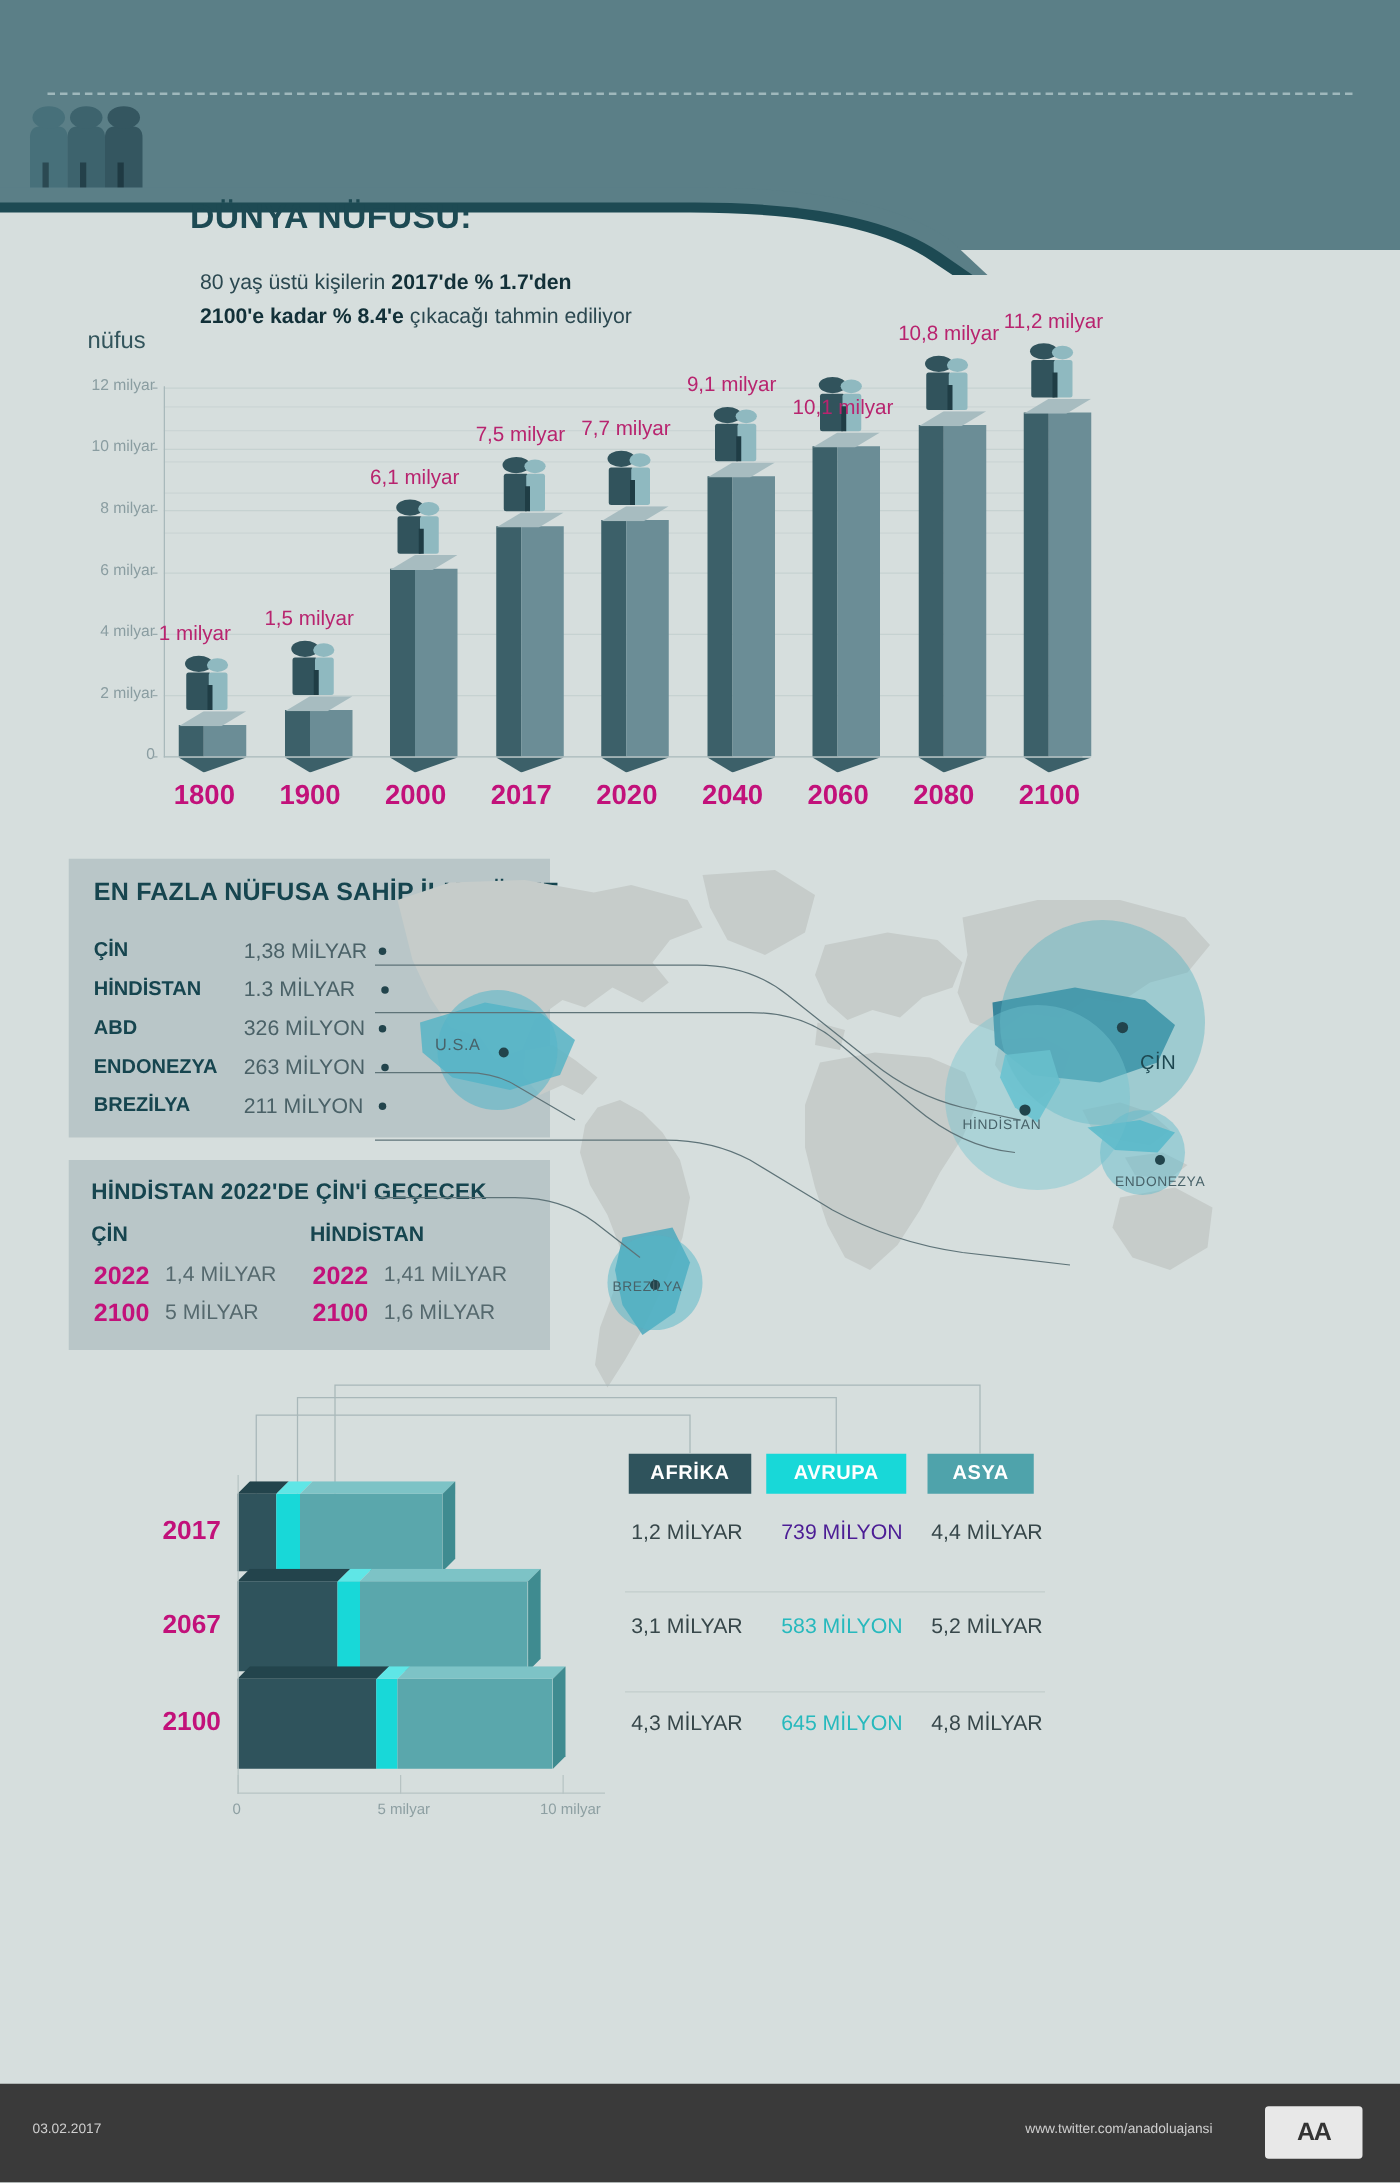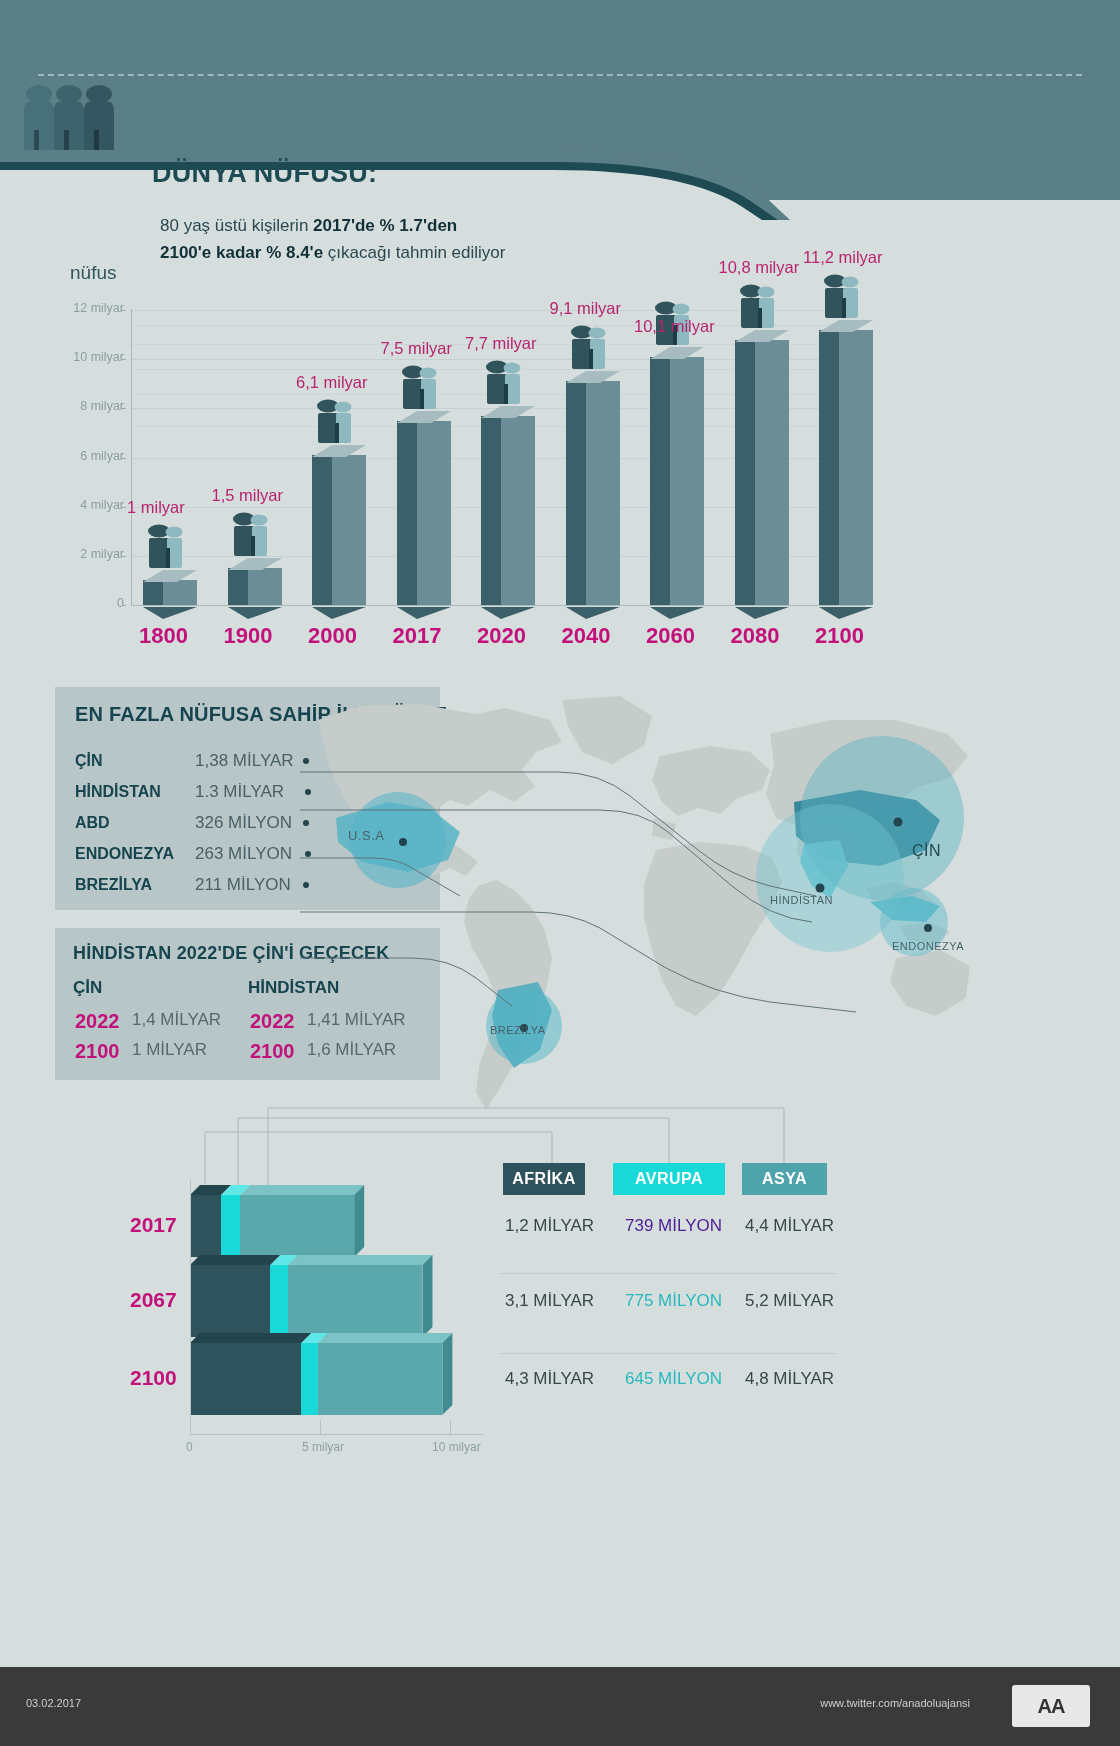--- a/index.html
+++ b/index.html
@@ -444,26 +444,26 @@
 <div class="dot" style="left:303px;top:820px;"></div>
 <div class="ctry-name" style="position:absolute;left:75px;top:845px;">ENDONEZYA</div>
 <div class="ctry-val" style="position:absolute;left:195px;top:844px;">263 MİLYON</div>
 <div class="dot" style="left:305px;top:851px;"></div>
 <div class="ctry-name" style="position:absolute;left:75px;top:876px;">BREZİLYA</div>
 <div class="ctry-val" style="position:absolute;left:195px;top:875px;">211 MİLYON</div>
 <div class="dot" style="left:303px;top:882px;"></div>
 <div class="cc-year" style="position:absolute;left:75px;top:1010px;">2022</div>
 <div class="cc-val" style="position:absolute;left:132px;top:1010px;">1,4 MİLYAR</div>
 <div class="cc-year" style="position:absolute;left:75px;top:1040px;">2100</div>
-<div class="cc-val" style="position:absolute;left:132px;top:1040px;">1 MİLYAR</div>
+<div class="cc-val" style="position:absolute;left:132px;top:1040px;">5 MİLYAR</div>
 <div class="cc-year" style="position:absolute;left:250px;top:1010px;">2022</div>
 <div class="cc-val" style="position:absolute;left:307px;top:1010px;">1,41 MİLYAR</div>
 <div class="cc-year" style="position:absolute;left:250px;top:1040px;">2100</div>
 <div class="cc-val" style="position:absolute;left:307px;top:1040px;">1,6 MİLYAR</div>
-<div class="tag" style="position:absolute;left:503px;top:1163px;width:82px;background:#2f535c;">AFRİKA</div>
+<div class="tag" style="position:absolute;left:503px;top:1163px;width:98px;background:#2f535c;">AFRİKA</div>
 <div class="tag" style="position:absolute;left:613px;top:1163px;width:112px;background:#18d8d8;">AVRUPA</div>
 <div class="tag" style="position:absolute;left:742px;top:1163px;width:85px;background:#4fa3ab;">ASYA</div>
 <svg style="position:absolute;left:0;top:1100px;width:1120px;height:140px;pointer-events:none;">
     <g stroke="#a8b7b9" stroke-width="1" fill="none">
       <path d="M205,95 L205,32 L552,32 L552,63"></path>
       <path d="M238,95 L238,18 L669,18 L669,63"></path>
       <path d="M268,95 L268,8 L784,8 L784,63"></path>
     </g>
   </svg>
 <div class="hbar-year" style="position:absolute;left:130px;top:1213px;">2017</div>
@@ -502,18 +502,18 @@
 <div class="axlab" style="position:absolute;left:186px;top:1440px;">0</div>
 <div style="position:absolute;left:320px;top:1420px;width:1px;height:15px;background:#b7c3c3;"></div>
 <div class="axlab" style="position:absolute;left:302px;top:1440px;">5 milyar</div>
 <div style="position:absolute;left:450px;top:1420px;width:1px;height:15px;background:#b7c3c3;"></div>
 <div class="axlab" style="position:absolute;left:432px;top:1440px;">10 milyar</div>
 <div class="tval" style="position:absolute;left:505px;top:1216px;color:#37474a;">1,2 MİLYAR</div>
 <div class="tval" style="position:absolute;left:625px;top:1216px;color:#4c1d95;">739 MİLYON</div>
 <div class="tval" style="position:absolute;left:745px;top:1216px;color:#37474a;">4,4 MİLYAR</div>
 <div style="position:absolute;left:500px;top:1273px;width:336px;height:1px;background:#c2cdcc;"></div>
 <div class="tval" style="position:absolute;left:505px;top:1291px;color:#37474a;">3,1 MİLYAR</div>
-<div class="tval" style="position:absolute;left:625px;top:1291px;color:#27b9bd;">775 MİLYON</div>
+<div class="tval" style="position:absolute;left:625px;top:1291px;color:#27b9bd;">583 MİLYON</div>
 <div class="tval" style="position:absolute;left:745px;top:1291px;color:#37474a;">5,2 MİLYAR</div>
 <div style="position:absolute;left:500px;top:1353px;width:336px;height:1px;background:#c2cdcc;"></div>
 <div class="tval" style="position:absolute;left:505px;top:1369px;color:#37474a;">4,3 MİLYAR</div>
 <div class="tval" style="position:absolute;left:625px;top:1369px;color:#27b9bd;">645 MİLYON</div>
 <div class="tval" style="position:absolute;left:745px;top:1369px;color:#37474a;">4,8 MİLYAR</div>
 
 </body></html>

